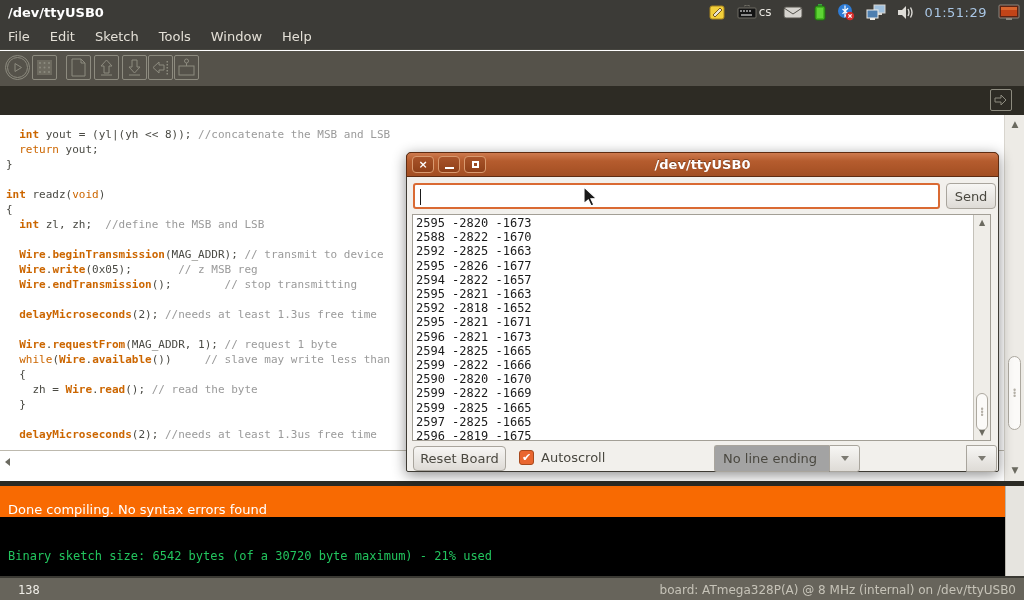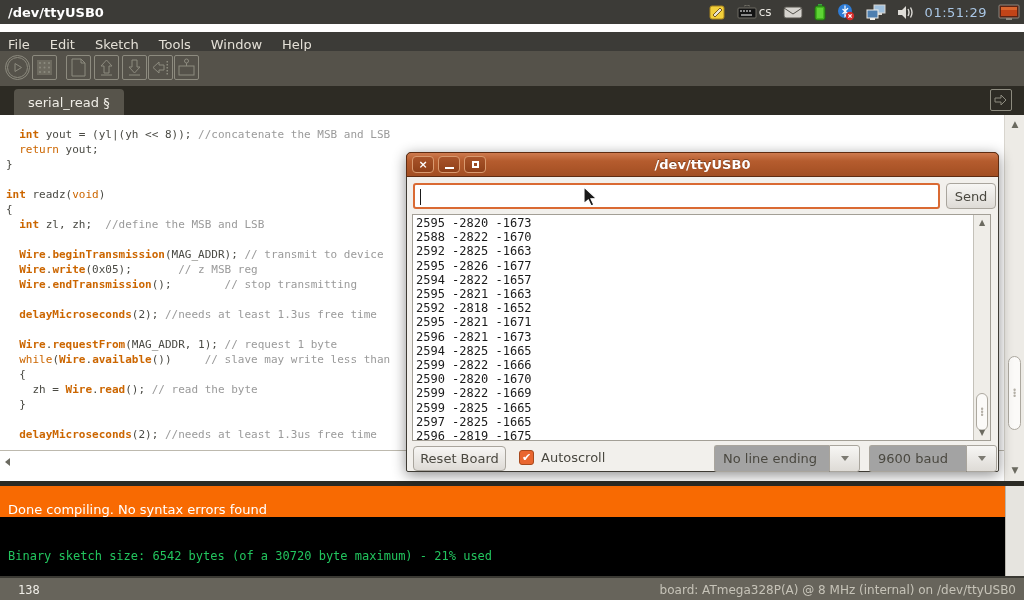--- a/index.html
+++ b/index.html
@@ -14,21 +14,21 @@
 
   
   .top-panel{position:absolute;left:0;top:0;width:1024px;height:24px;background:var(--panel-bg);display:flex;align-items:center;}
   .win-title{color:#FFFFFF;font-weight:bold;font-size:13px;padding-left:8px;}
   .tray{position:absolute;right:4px;top:0;height:24px;display:flex;align-items:center;gap:11px;}
   .tray svg{display:block;}
   .kb-label{color:#E8E6E0;font-size:12px;margin-left:2px;}
   .clock{color:var(--clock-blue);font-size:13px;letter-spacing:.5px;}
 
   
-  .menu-bar{position:absolute;left:0;top:32px;width:1024px;height:26px;background:var(--panel-bg);display:flex;align-items:center;padding-left:8px;border-bottom:1px solid #45443E;}
+  .menu-bar{position:absolute;left:0;top:24px;width:1024px;height:26px;background:var(--panel-bg);display:flex;align-items:center;padding-left:8px;border-bottom:1px solid #45443E;}
   .menu-item{color:#E4E0D7;font-size:13px;padding:4px 10px 4px 0;margin-right:10px;cursor:default;}
 
   
   .toolbar{position:absolute;left:0;top:51px;width:1024px;height:35px;background:var(--chrome-bg);}
   .tbtn{position:absolute;top:4px;width:25px;height:25px;border:1px solid #8D8B7F;border-radius:2px;display:flex;align-items:center;justify-content:center;}
   .tbtn.round{border-radius:50%;}
   .tbtn svg{display:block;}
 
   
   .tab-bar{position:absolute;left:0;top:86px;width:1024px;height:29px;background:var(--tabbar-bg);}
@@ -230,23 +230,20 @@
     <div class="tbtn" style="left:174px;">
         <svg width="19" height="19">
           <circle cx="9.5" cy="3" r="2" fill="none" stroke="#8D8B7F"></circle>
           <path d="M9.5 5 L9.5 8" stroke="#8D8B7F"></path>
           <rect x="2" y="8" width="15" height="9" fill="none" stroke="#8D8B7F"></rect>
         </svg>
       </div>
   </div>
 
   <div class="tab-bar">
-    <div class="tab-active">
-        <span>serial_read §</span>
-      </div>
     <div class="tab-menu-btn">
         <svg width="16" height="16">
           <path d="M2 6 L8 6 L8 3 L13 8 L8 13 L8 10 L2 10 Z" fill="none" stroke="#8D8B7F"></path>
         </svg>
       </div>
   </div>
 
   <div class="editor">
     <div class="code" id="code-pre"><div><span class="tok-p">  </span><span class="tok-kb">int</span><span class="tok-p"> yout = (yl|(yh &lt;&lt; 8)); </span><span class="tok-c">//concatenate the MSB and LSB</span></div><div><span class="tok-p">  </span><span class="tok-k">return</span><span class="tok-p"> yout;</span></div><div><span class="tok-p">}</span></div><div>&nbsp;</div><div><span class="tok-kb">int</span><span class="tok-p"> readz(</span><span class="tok-k">void</span><span class="tok-p">)</span></div><div><span class="tok-p">{</span></div><div><span class="tok-p">  </span><span class="tok-kb">int</span><span class="tok-p"> zl, zh;  </span><span class="tok-c">//define the MSB and LSB</span></div><div>&nbsp;</div><div><span class="tok-p">  </span><span class="tok-f">Wire</span><span class="tok-p">.</span><span class="tok-f">beginTransmission</span><span class="tok-p">(MAG_ADDR); </span><span class="tok-c">// transmit to device</span></div><div><span class="tok-p">  </span><span class="tok-f">Wire</span><span class="tok-p">.</span><span class="tok-f">write</span><span class="tok-p">(0x05);       </span><span class="tok-c">// z MSB reg</span></div><div><span class="tok-p">  </span><span class="tok-f">Wire</span><span class="tok-p">.</span><span class="tok-f">endTransmission</span><span class="tok-p">();        </span><span class="tok-c">// stop transmitting</span></div><div>&nbsp;</div><div><span class="tok-p">  </span><span class="tok-f">delayMicroseconds</span><span class="tok-p">(2); </span><span class="tok-c">//needs at least 1.3us free time</span></div><div>&nbsp;</div><div><span class="tok-p">  </span><span class="tok-f">Wire</span><span class="tok-p">.</span><span class="tok-f">requestFrom</span><span class="tok-p">(MAG_ADDR, 1); </span><span class="tok-c">// request 1 byte</span></div><div><span class="tok-p">  </span><span class="tok-k">while</span><span class="tok-p">(</span><span class="tok-f">Wire</span><span class="tok-p">.</span><span class="tok-f">available</span><span class="tok-p">())     </span><span class="tok-c">// slave may write less than</span></div><div><span class="tok-p">  {</span></div><div><span class="tok-p">    zh = </span><span class="tok-f">Wire</span><span class="tok-p">.</span><span class="tok-f">read</span><span class="tok-p">(); </span><span class="tok-c">// read the byte</span></div><div><span class="tok-p">  }</span></div><div>&nbsp;</div><div><span class="tok-p">  </span><span class="tok-f">delayMicroseconds</span><span class="tok-p">(2); </span><span class="tok-c">//needs at least 1.3us free time</span></div></div>
     <div class="hdivider"></div>
@@ -304,21 +301,20 @@
     </div>
     <div class="btn sm-reset">
         <span>Reset Board</span>
       </div>
     <div class="sm-check"><span>✔</span></div>
     <div class="sm-check-label">Autoscroll</div>
     <div class="combo-text" id="combo1-text">No line ending</div>
     <div class="btn combo-btn" id="combo1-btn">
         <div class="dn"></div>
       </div>
-    <div class="combo-text" id="combo2-text">9600 baud</div>
     <div class="btn combo-btn" id="combo2-btn">
         <div class="dn"></div>
       </div>
   </div>
 
   <div class="cursor">
     <svg width="16" height="22">
         <path d="M1,1 L1,17.5 L5.3,13.8 L8.2,20 L10.8,18.8 L7.9,12.8 L13.4,12.5 Z" fill="#1A1A1A" stroke="#FFFFFF" stroke-width="1.1"></path>
       </svg>
   </div>

